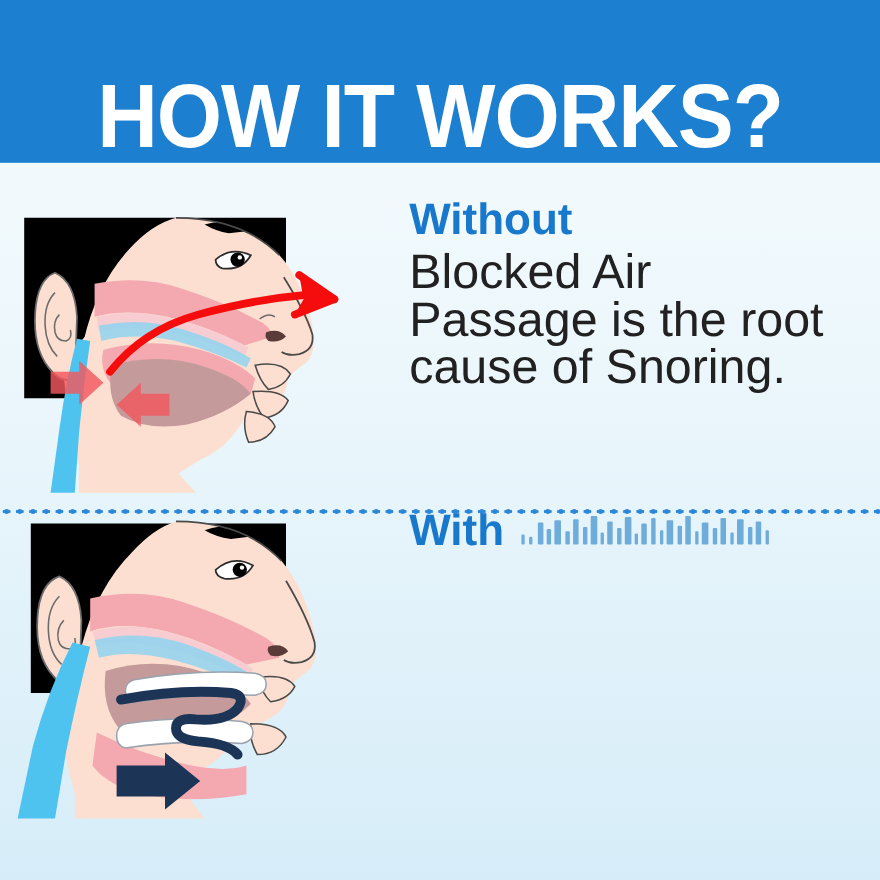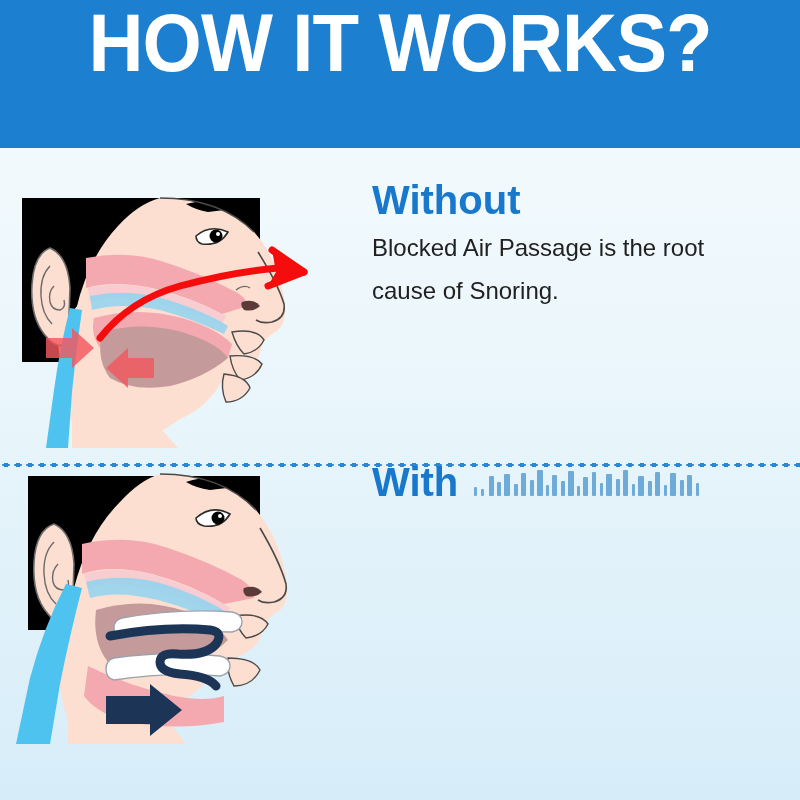--- a/index.html
+++ b/index.html
@@ -23,21 +23,21 @@
 
   
   .header-band {
     position: absolute;
     left: 0;
     top: 0;
     width: 800px;
     height: 148px;
     background: #1c7fd0;
     display: flex;
-    align-items: flex-start;
+    align-items: flex-end;
     justify-content: center;
   }
   .header-title {
     color: #ffffff;
     font-family: "Liberation Sans", sans-serif;
     font-weight: bold;
     font-size: 82px;
     line-height: 82px;
     letter-spacing: -1px;
     transform: scaleX(0.93);
@@ -74,21 +74,21 @@
     font-size: 40px;
     line-height: 44px;
     font-weight: bold;
     margin: 0 0 4px 0;
     white-space: nowrap;
     display: flex;
     align-items: baseline;
   }
   .section-body {
     color: #212121;
-    font-size: 24px;
+    font-size: 44px;
     line-height: 43px;
     margin: 0;
     font-weight: normal;
   }
   .row-with .section-body { line-height: 44px; }
 
   
   .brandmark {
     display: inline-block;
     margin-left: 14px;

